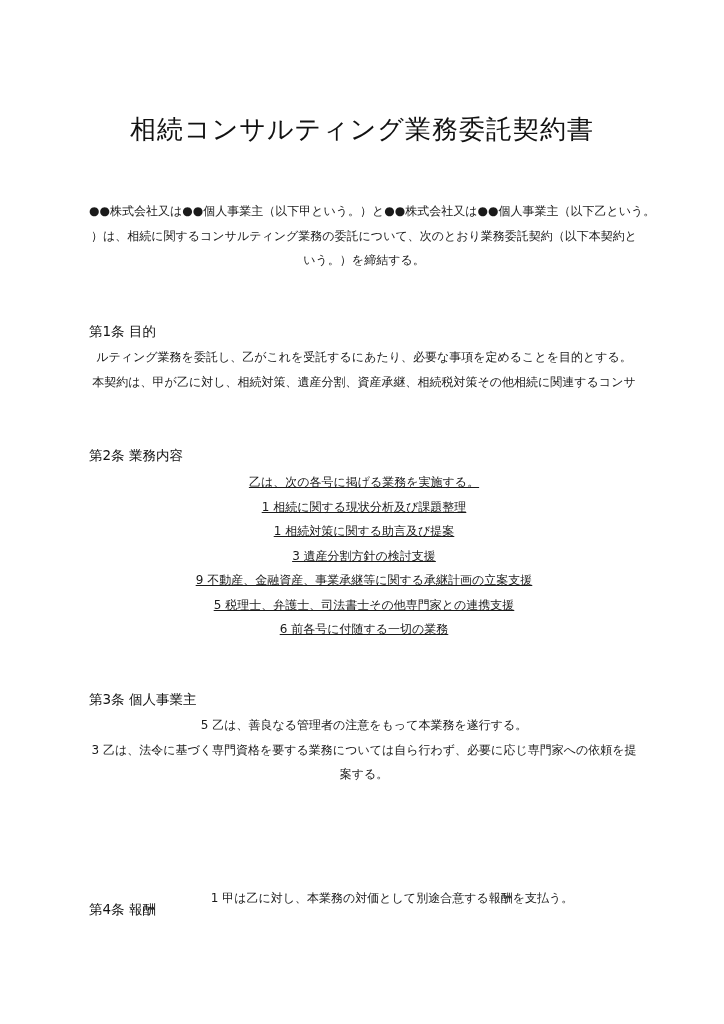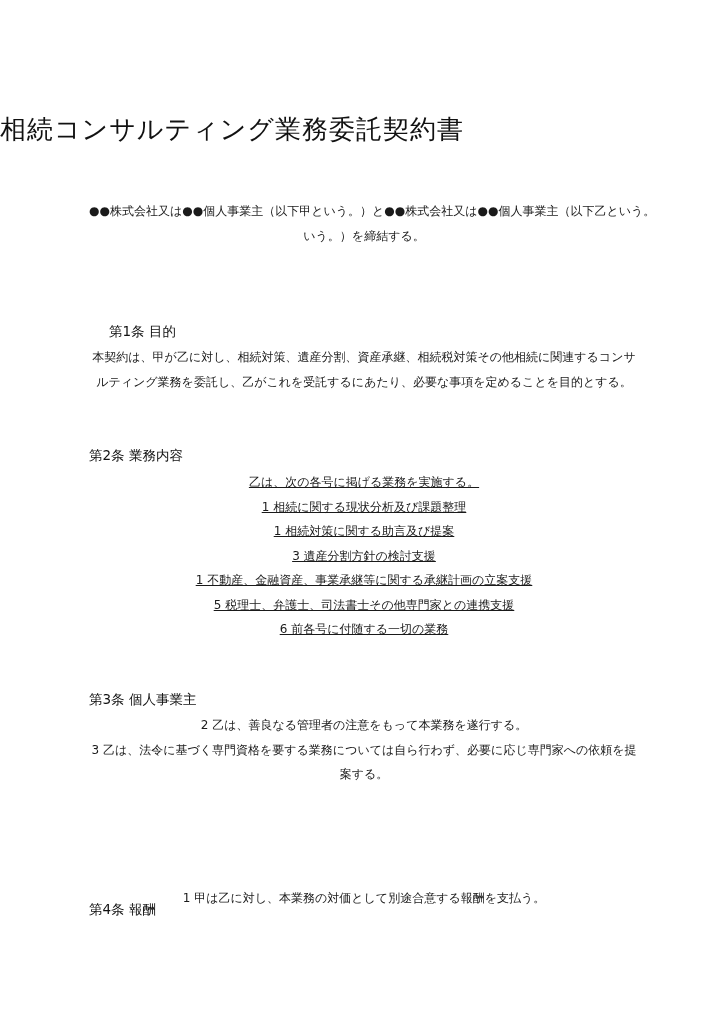--- a/index.html
+++ b/index.html
@@ -19,20 +19,21 @@
       position: absolute;
       left: 0; top: 0;
       width: 724px;
       height: 1024px;
     }
     .title {
       position: absolute;
       left: 0;
       top: 112px;
       width: 724px;
+      text-align: center;
       font-size: 26px;
       letter-spacing: 1px;
       line-height: 34px;
       color: #111;
     }
     .para {
       position: absolute;
       left: 89px;
       width: 550px;
       font-size: 12px;
@@ -55,45 +56,46 @@
   </style>
 </head>
 <body>
 
 <div class="page">
 
   <div class="title">相続コンサルティング業務委託契約書</div>
 
   <div class="para" style="top:199px;">
     <span class="line">●●株式会社又は●●個人事業主（以下甲という。）と●●株式会社又は●●個人事業主（以下乙という。</span>
+    <span class="line">）は、相続に関するコンサルティング業務の委託について、次のとおり業務委託契約（以下本契約と</span>
     <span class="line">いう。）を締結する。</span>
   </div>
 
-  <div class="heading" style="top:321px;margin-left:20px;">第1条 目的</div>
+  <div class="heading" style="top:321px;">第1条 目的</div>
   <div class="para" style="top:345px;">
+    <span class="line">ルティング業務を委託し、乙がこれを受託するにあたり、必要な事項を定めることを目的とする。</span>
     <span class="line">本契約は、甲が乙に対し、相続対策、遺産分割、資産承継、相続税対策その他相続に関連するコンサ</span>
-    <span class="line">ルティング業務を委託し、乙がこれを受託するにあたり、必要な事項を定めることを目的とする。</span>
   </div>
 
   <div class="heading" style="top:445px;text-align:center;">第2条 業務内容</div>
   <div class="para" style="top:470px;text-decoration:underline;">
     <span class="line">乙は、次の各号に掲げる業務を実施する。</span>
     <span class="line">1 相続に関する現状分析及び課題整理</span>
     <span class="line">1 相続対策に関する助言及び提案</span>
     <span class="line">3 遺産分割方針の検討支援</span>
-    <span class="line">1 不動産、金融資産、事業承継等に関する承継計画の立案支援</span>
+    <span class="line">9 不動産、金融資産、事業承継等に関する承継計画の立案支援</span>
     <span class="line">5 税理士、弁護士、司法書士その他専門家との連携支援</span>
     <span class="line">6 前各号に付随する一切の業務</span>
   </div>
 
   <div class="heading" style="top:689px;">第3条 個人事業主</div>
   <div class="para" style="top:713px;">
-    <span class="line">2 乙は、善良なる管理者の注意をもって本業務を遂行する。</span>
+    <span class="line">5 乙は、善良なる管理者の注意をもって本業務を遂行する。</span>
     <span class="line">3 乙は、法令に基づく専門資格を要する業務については自ら行わず、必要に応じ専門家への依頼を提</span>
     <span class="line">案する。</span>
   </div>
 
   <div class="heading" style="top:862px;margin-top:37px;">第4条 報酬</div>
-  <div class="para" style="top:886px;">
+  <div class="para" style="top:886px;margin-left:28px;">
     <span class="line">1 甲は乙に対し、本業務の対価として別途合意する報酬を支払う。</span>
   </div>
 
 </div>
 
 </body></html>

